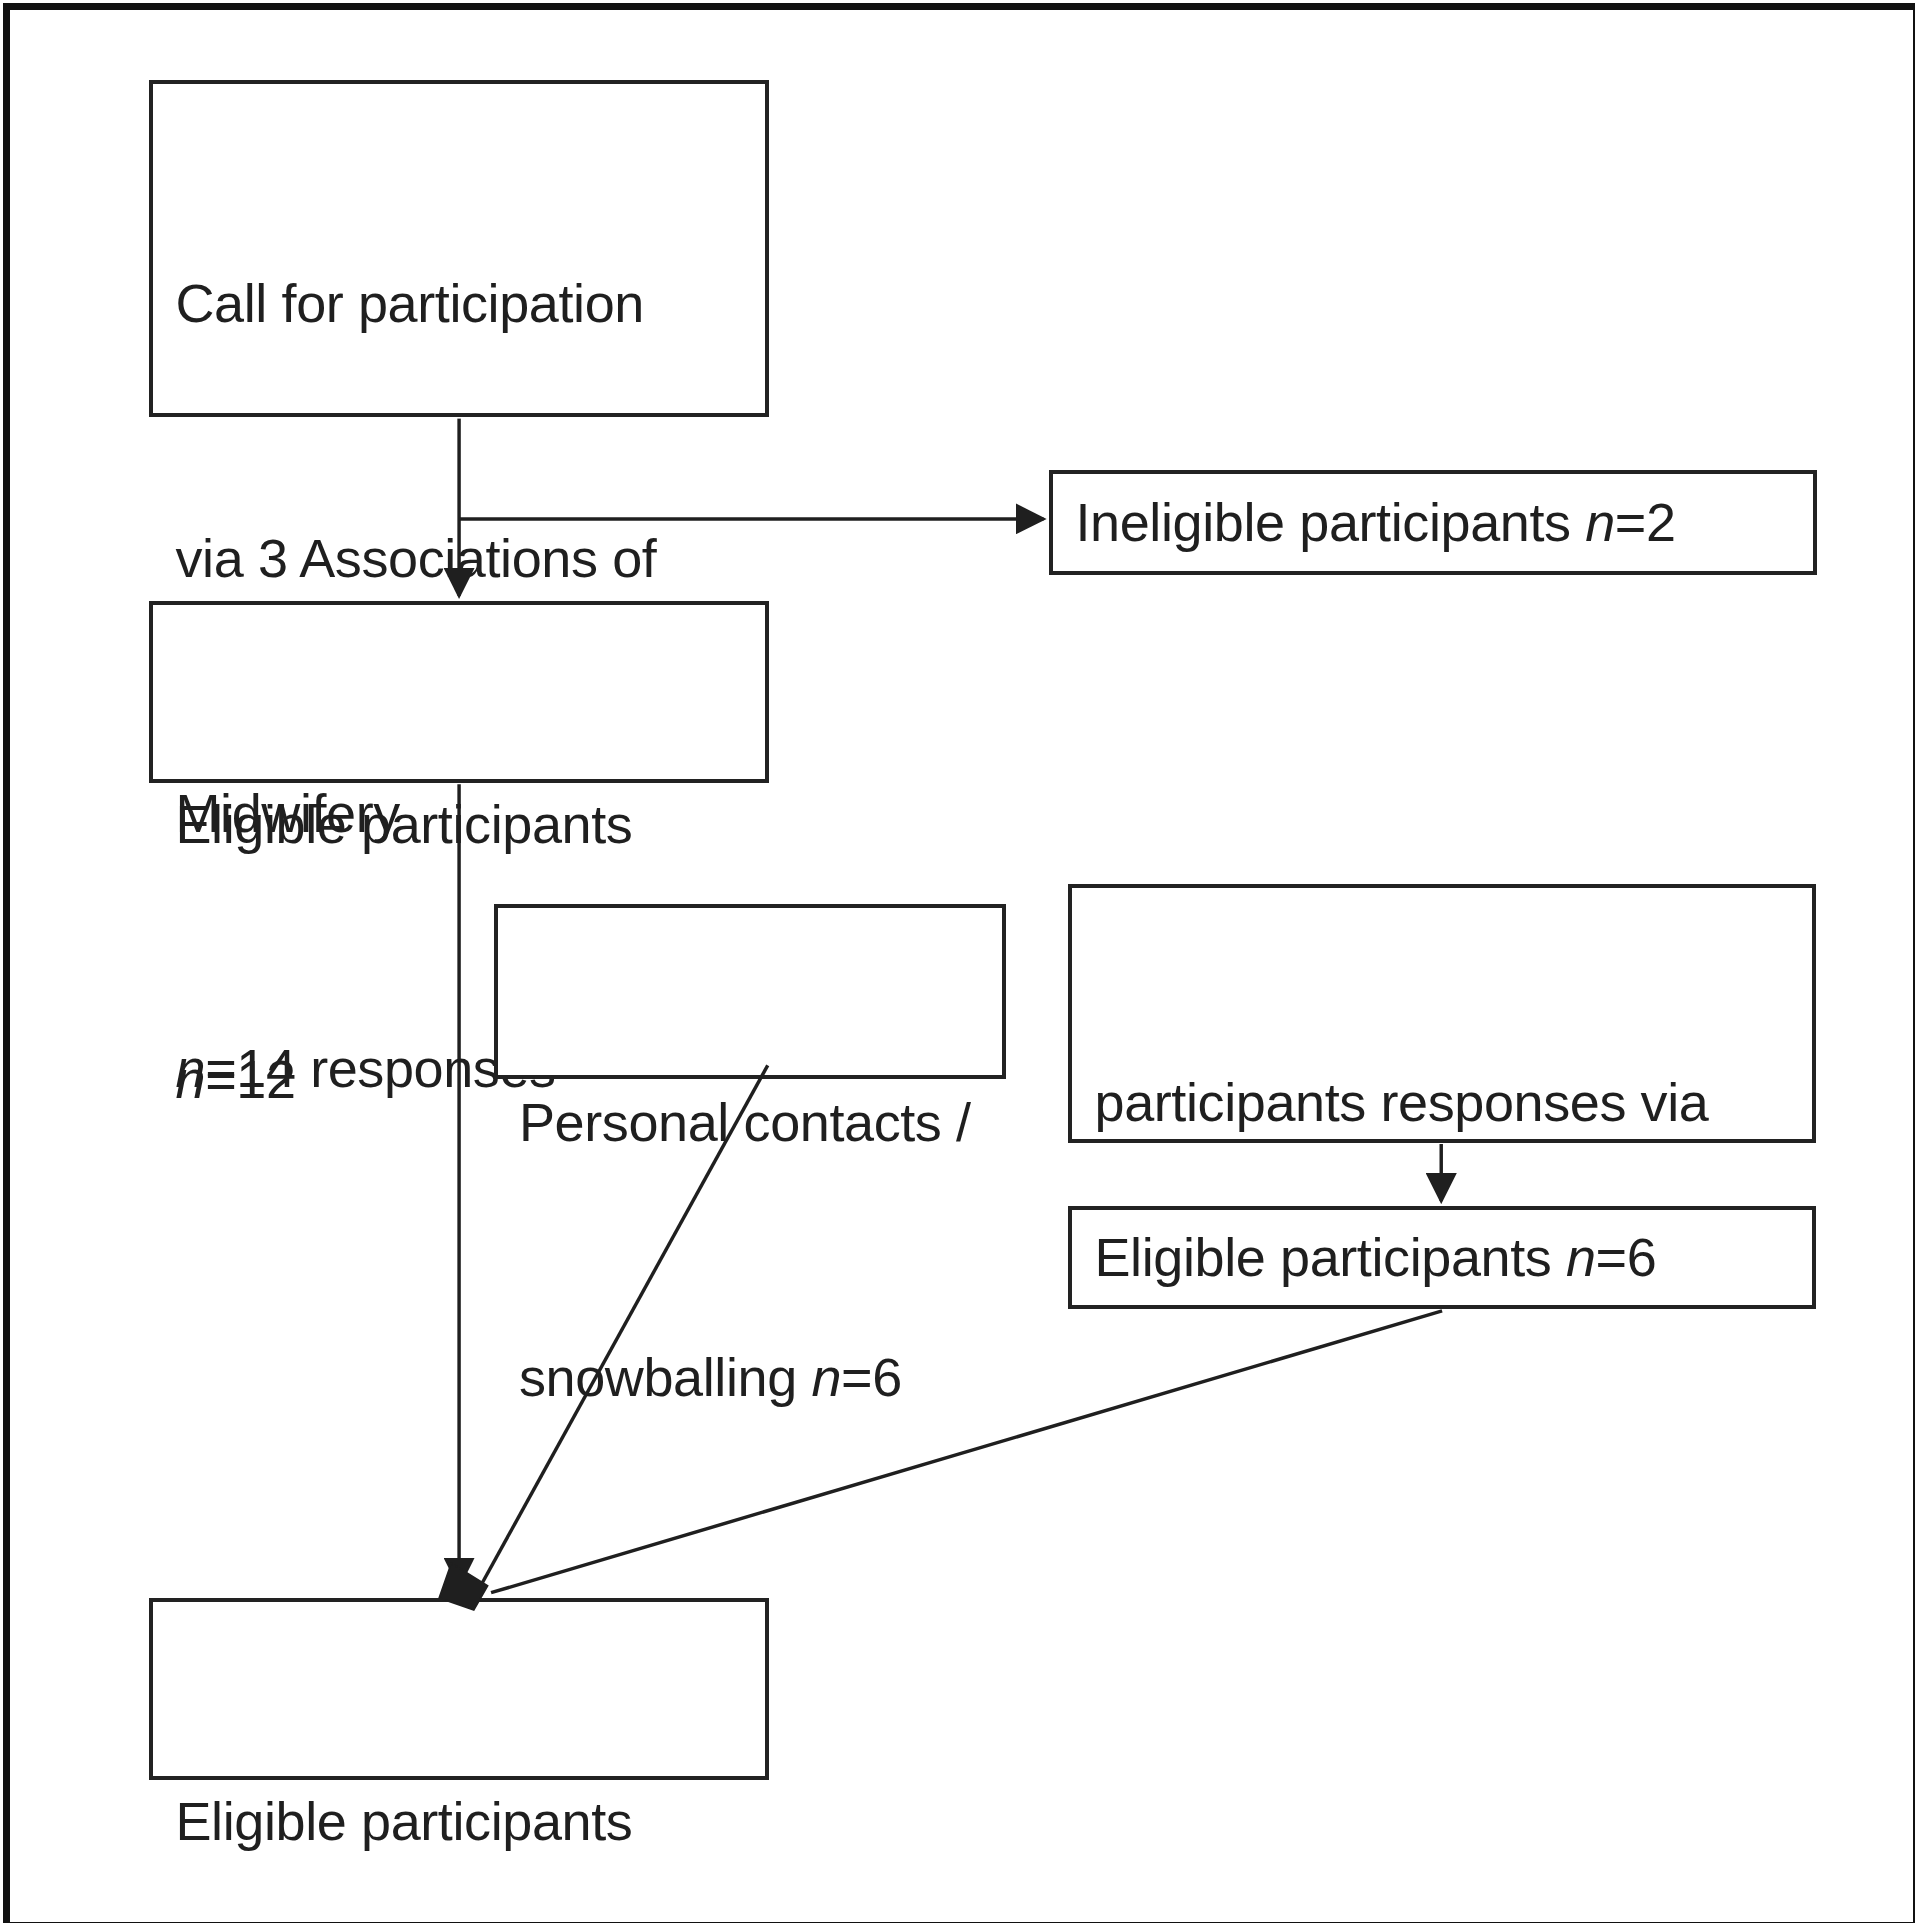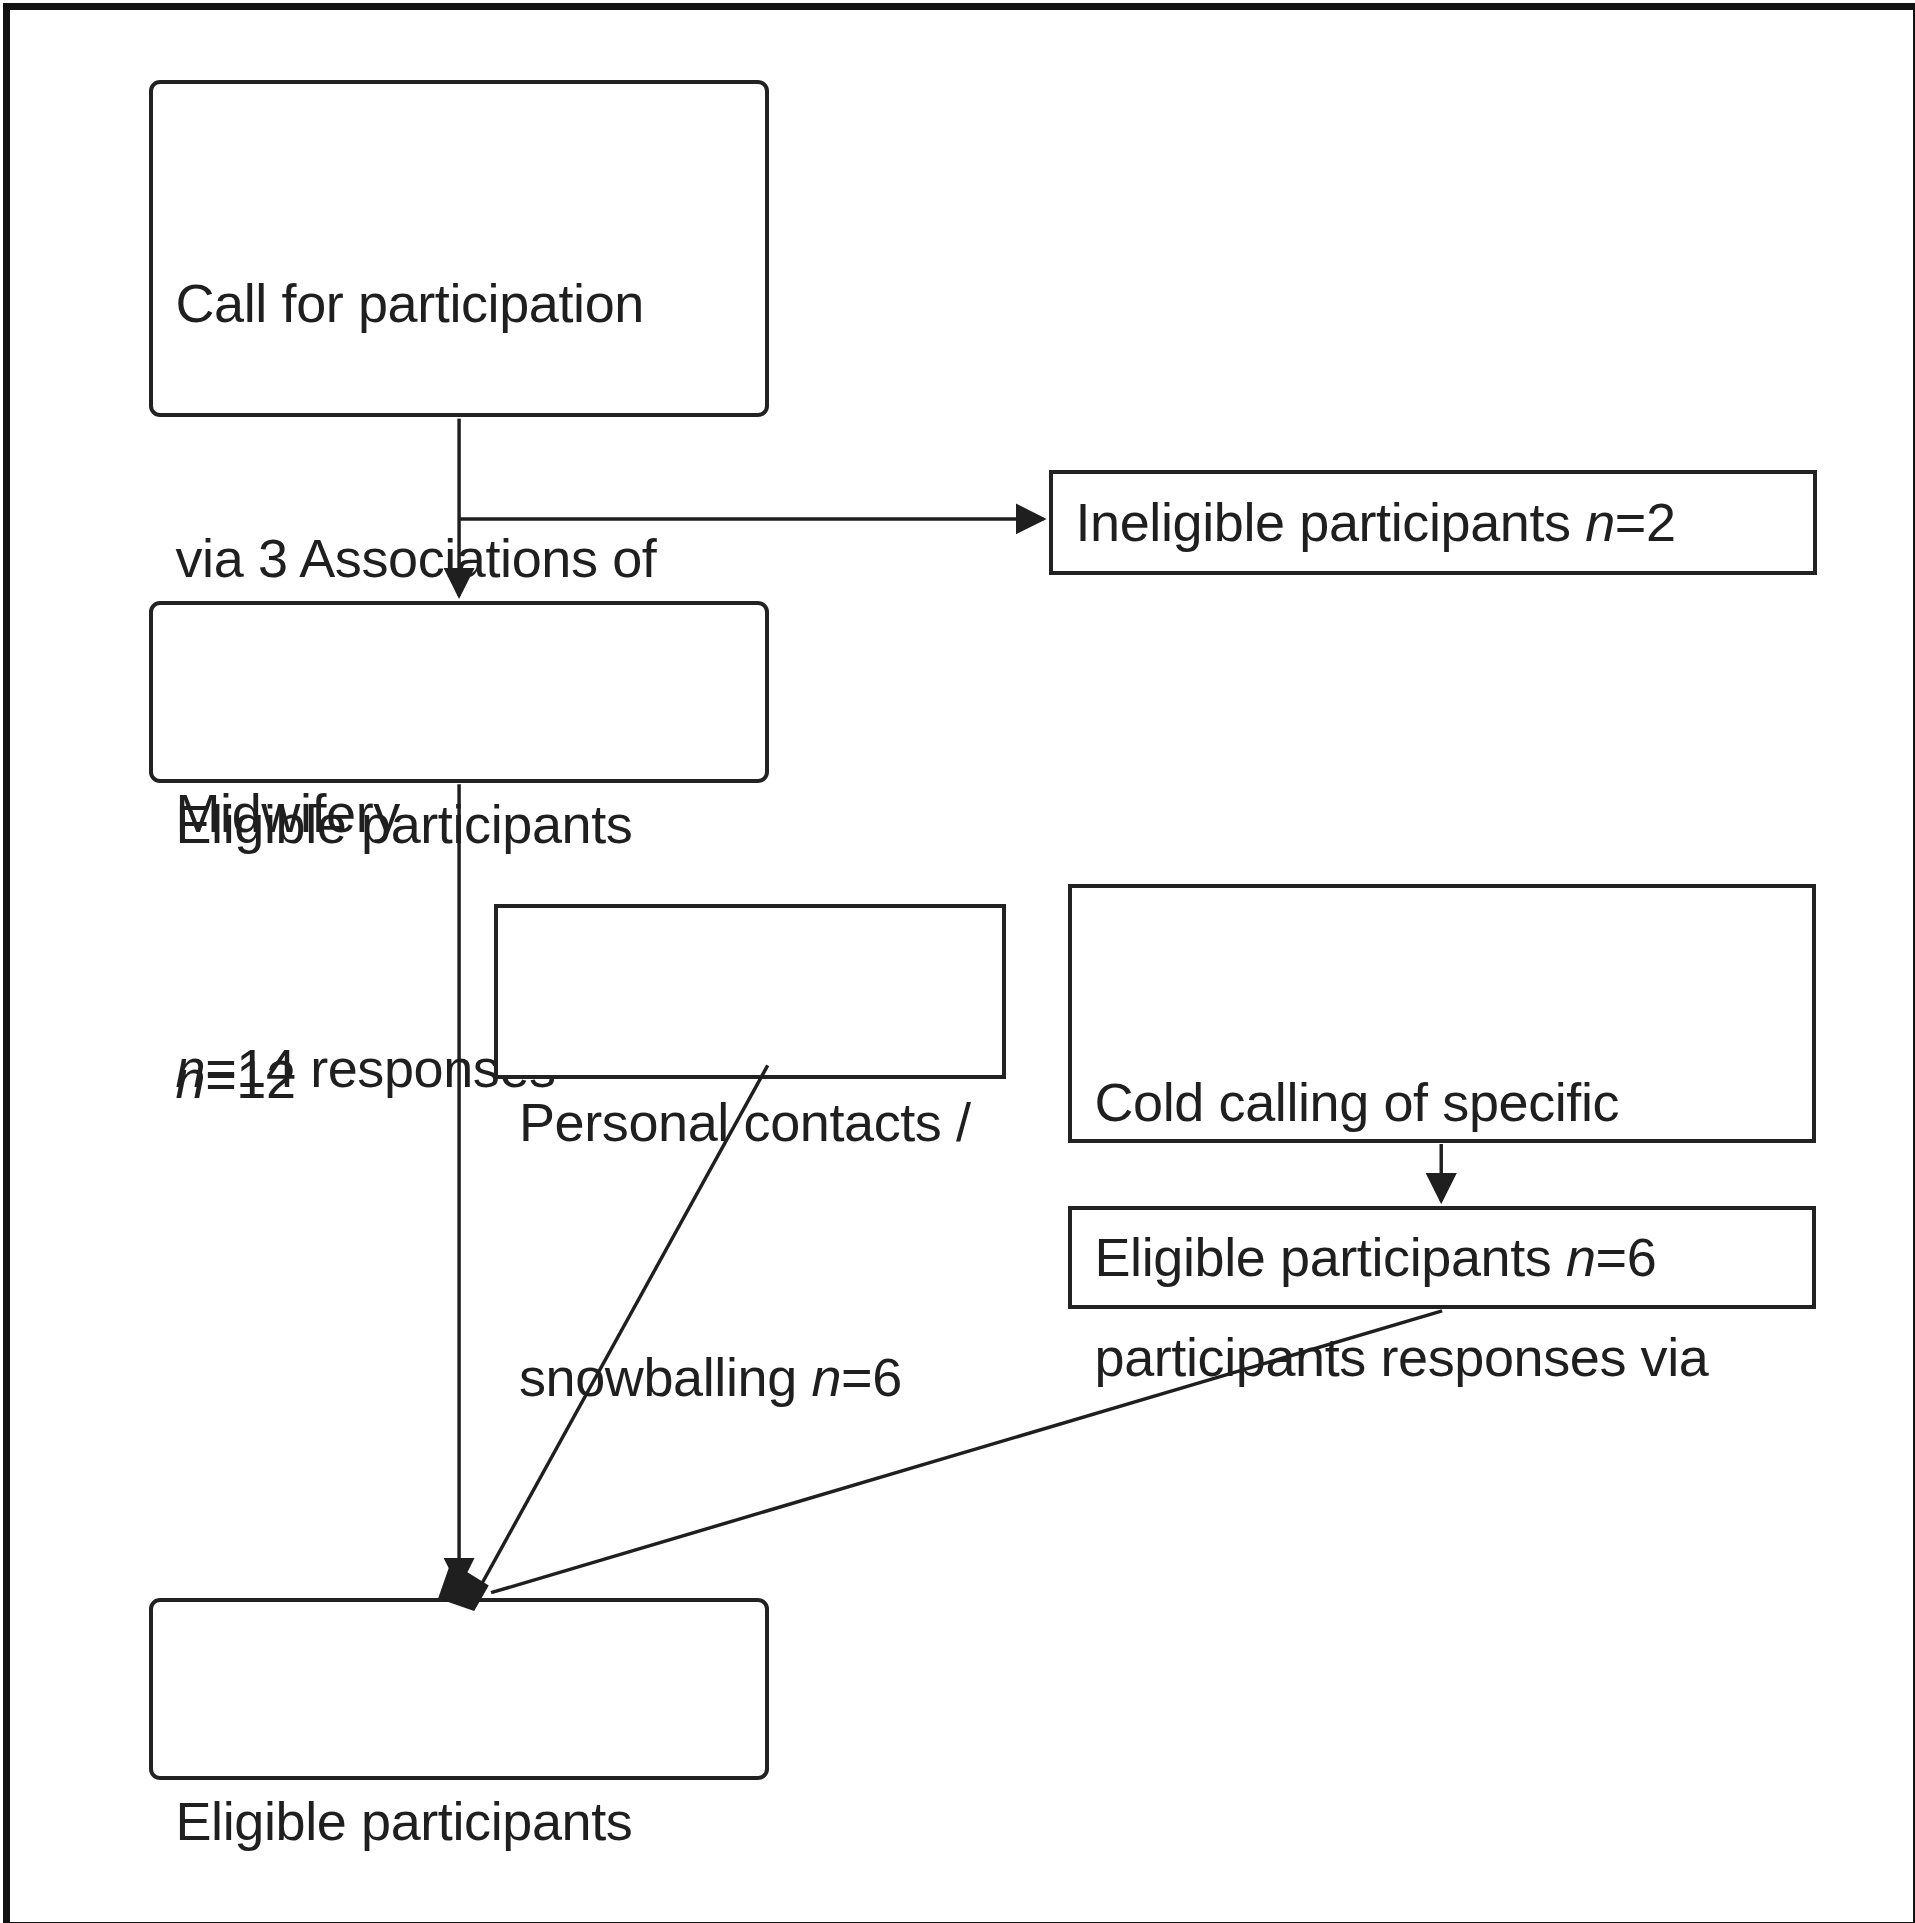--- a/index.html
+++ b/index.html
@@ -23,21 +23,21 @@
     box-sizing:border-box;
     background:#ffffff;
     border:4.3px solid #222222;
     font-size:54px;
     line-height:85px;
     letter-spacing:-0.4px;
     white-space:pre;
   }
   .box .line{white-space:pre;}
   .box i{font-style:italic;}
-  .pad{padding:7px 0 0 22.5px;border-radius:11px;}
+  .pad{padding:7px 0 0 22.5px;}
   .vcenter{display:flex;align-items:center;padding-left:22.5px;}
   .connectors{
     position:absolute;
     left:0; top:0;
     pointer-events:none;
   }
   .connectors line, .connectors polygon{
     stroke:#1f1f1f;
   }
 </style>
@@ -63,21 +63,20 @@
     <div class="line">Eligible participants</div>
     <div class="line"><i>n</i><span>=12</span></div>
   </div>
 
   <div class="box" style="left:494px;top:904px;width:512px;height:175px;padding:1.7px 0 0 21px;">
     <div class="line">Personal contacts /</div>
     <div class="line"><span>snowballing </span><i>n</i><span>=6</span></div>
   </div>
 
   <div class="box" style="left:1068px;top:884px;width:748px;height:259px;padding:1.7px 0 0 22.5px;">
-    <div class="line">Cold calling of specific</div>
     <div class="line">participants responses via</div>
   </div>
 
   <div class="box vcenter" style="left:1068px;top:1206px;width:748px;height:103px;text-align:right;">
     <div class="line"><span>Eligible participants </span><i>n</i><span>=6</span></div>
   </div>
 
   <div class="box pad" style="left:149px;top:1598px;width:620px;height:182px;">
     <div class="line">Eligible participants</div>
     

